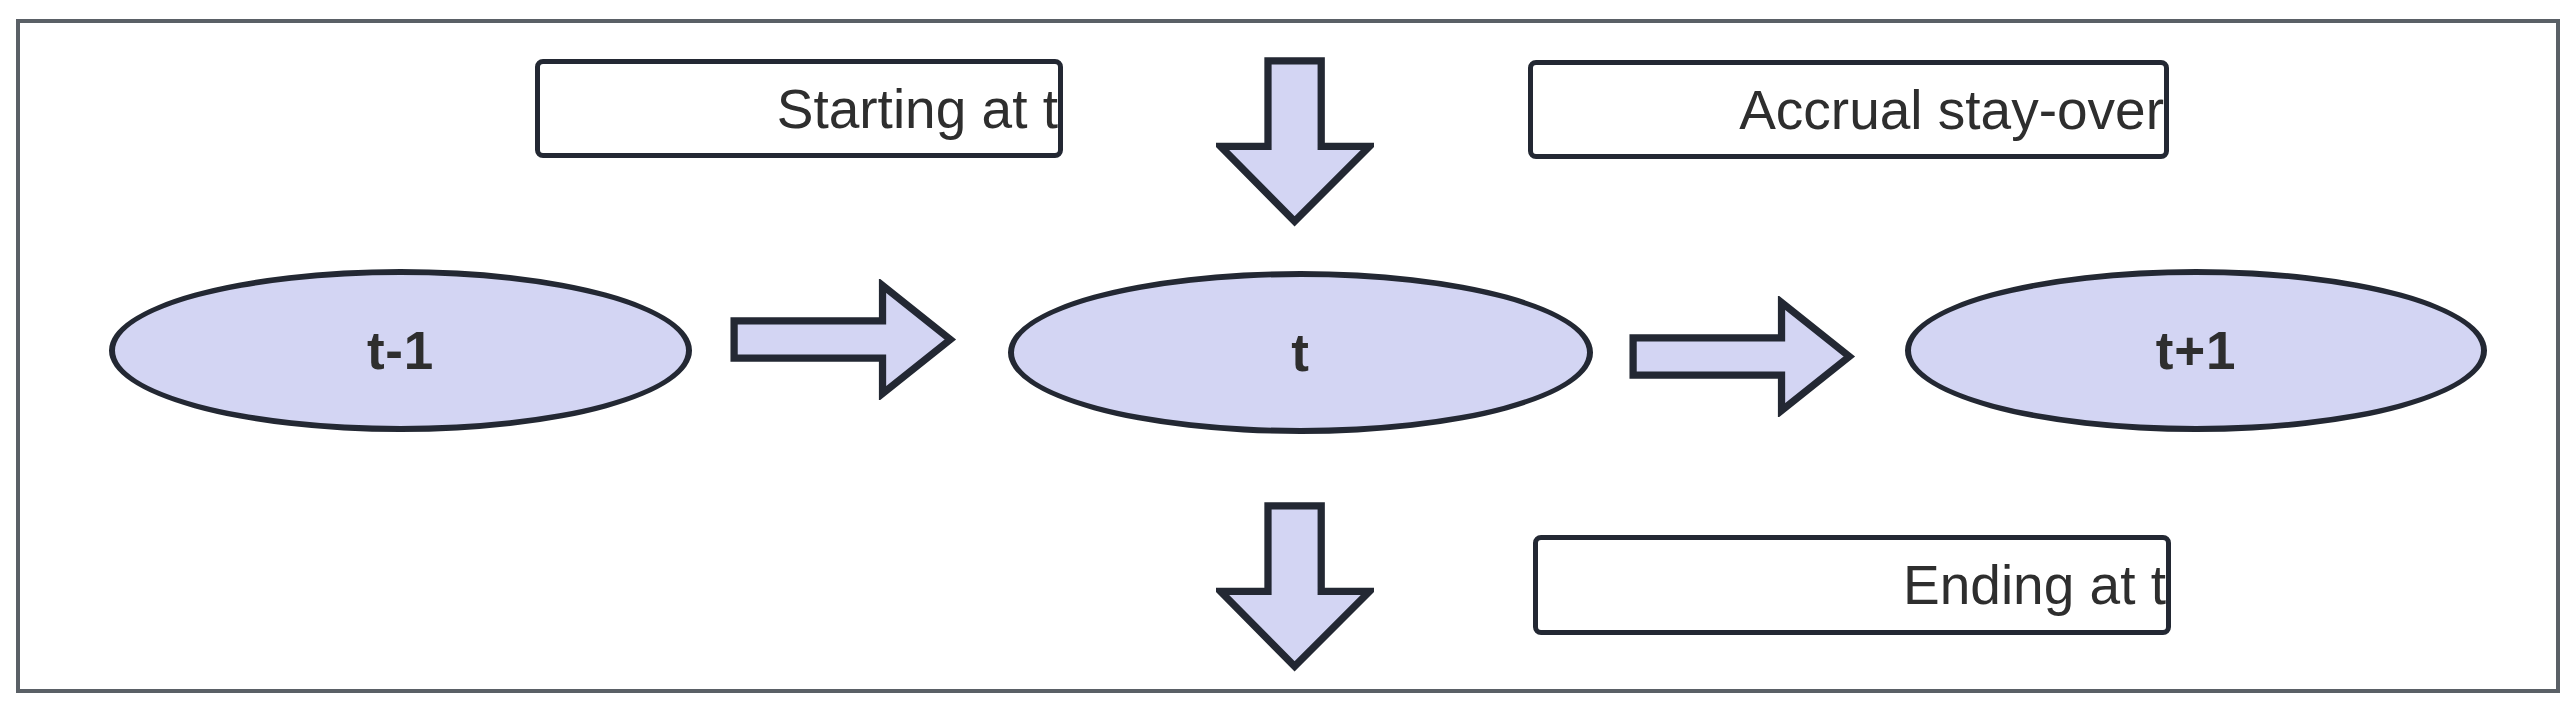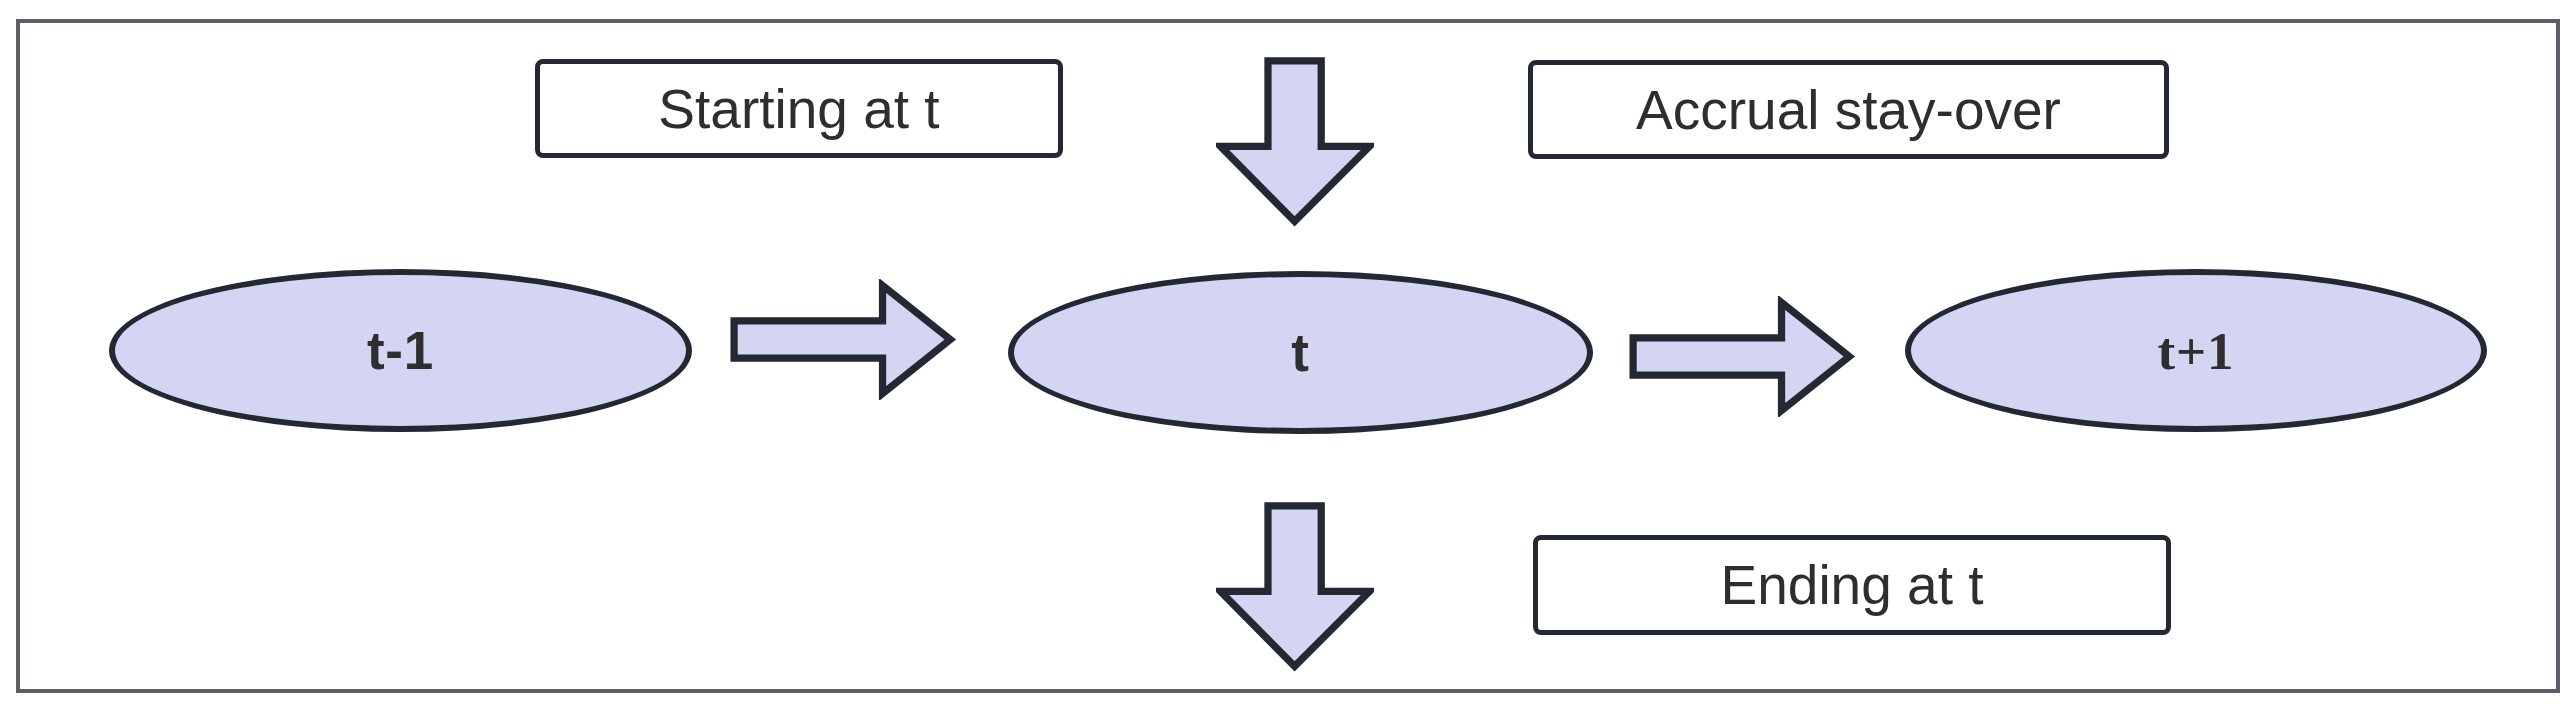--- a/index.html
+++ b/index.html
@@ -34,31 +34,31 @@
     display: flex;
     align-items: center;
     justify-content: center;
     font-weight: bold;
     font-size: 53px;
     color: var(--text_color, #2e2e2e);
     letter-spacing: 0.8px;
   }
   .node-prev    { left: 109px;  top: 269px; width: 583px; height: 163px; }
   .node-current { left: 1008px; top: 271px; width: 585px; height: 163px; }
-  .node-next    { left: 1905px; top: 269px; width: 582px; height: 163px; font-family: Liberation Serif, serif; }
+  .node-next    { left: 1905px; top: 269px; width: 582px; height: 163px; }
 
   .label-box {
     position: absolute;
     background: var(--label_box_bg, #ffffff);
     border: 5.7px solid var(--shape_stroke, #232833);
     border-radius: 8px;
     box-sizing: border-box;
     display: flex;
     align-items: center;
-    justify-content: center;
+    justify-content: flex-end;
     font-size: 55px;
     color: var(--text_color, #2e2e2e);
   }
   .box-starting { left: 535px;  top: 59px;  width: 528px; height: 99px; }
   .box-accrual  { left: 1528px; top: 60px;  width: 641px; height: 99px; }
   .box-ending   { left: 1533px; top: 535px; width: 638px; height: 100px; }
 
   .arrow {
     position: absolute;
     display: block;

